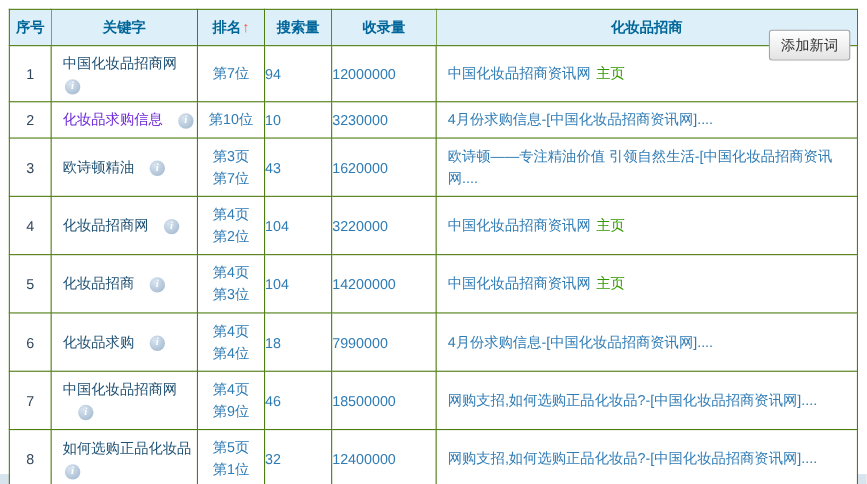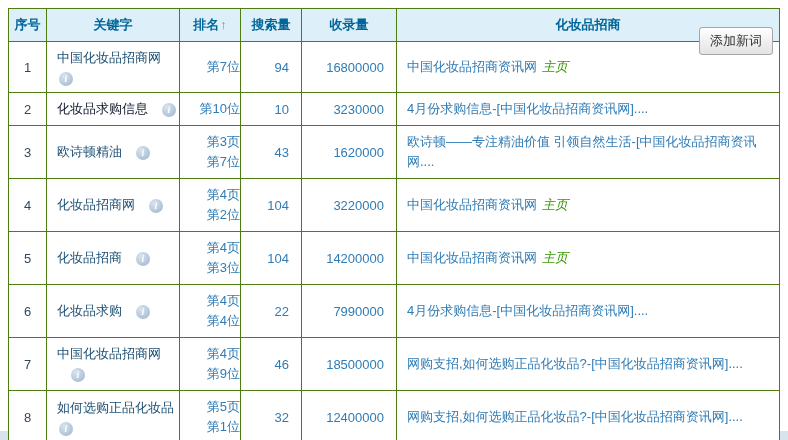--- a/index.html
+++ b/index.html
@@ -33,35 +33,35 @@
   .c-no    { width:38px; }
   .c-kw    { width:133px; }
   .c-rank  { width:61px; }
   .c-search{ width:61px; }
   .c-index { width:95px; }
   .c-title { }
   td { padding:6px 0; vertical-align:middle; }
   td.cell-no { text-align:center; color:#33475c; }
   td.cell-kw { padding-left:10px; line-height:20px; color:#1d4f72; }
   td.cell-kw .kw { color:#1d4f72; cursor:pointer; }
-  td.cell-kw .kw.green { color:#0f172a; }
+  td.cell-kw .kw.green { color:#6d28d9; }
   .info-icon {
     display:inline-block; width:14px; height:14px; line-height:14px;
     margin-left:14px; border-radius:50%;
     background:radial-gradient(circle at 35% 30%, #d8e4f0, #9db4cb);
     color:#ffffff; font-size:10px; font-weight:bold; font-style:italic;
     text-align:center; vertical-align:middle; cursor:pointer;
     font-family:"Liberation Serif","DejaVu Serif",serif;
   }
   td.cell-kw.icon-break .info-icon { display:block; margin:4px 0 0 2px; }
-  td.cell-rank { text-align:right; color:#2f7cb5; line-height:20px; }
-  td.cell-num { text-align:right; padding-right:12px; color:#2f7cb5; }
+  td.cell-rank { text-align:center; color:#2f7cb5; line-height:20px; }
+  td.cell-num { text-align:left; padding-right:12px; color:#2f7cb5; }
   td.cell-title { padding-left:10px; line-height:20px; }
   td.cell-title .title-link { color:#2f7cb5; cursor:pointer;text-align:center; }
-  td.cell-title .suffix { color:#339900; margin-left:5px; cursor:pointer;font-style:italic; }
+  td.cell-title .suffix { color:#339900; margin-left:5px; cursor:pointer; }
   .sort-arrow { color:#ff5544; font-weight:bold; margin-left:1px; }
   .add-btn {
     position:absolute; right:6px; top:50%; transform:translateY(-50%);
     background:linear-gradient(#ffffff, #e3e3e3);
     border:1px solid #a6a6a6; border-radius:3px;
     padding:4px 10px; font-size:13px; color:#333333;
     font-family:Liberation Serif, serif; cursor:pointer;margin-top:16px;
   }
 </style>
 </head>
@@ -92,21 +92,21 @@
     </thead>
     <tbody>
         <tr>
     <td class="cell-no">1</td>
     <td class="cell-kw icon-break"><span class="kw">中国化妆品招商网</span><span class="info-icon">i</span></td>
     <td class="cell-rank">
       <div>第7位</div>
 
     </td>
     <td class="cell-num">94</td>
-    <td class="cell-num">16800000</td>
+    <td class="cell-num">12000000</td>
     <td class="cell-title"><span class="title-link">中国化妆品招商资讯网</span><span class="suffix">主页</span></td>
   </tr>
         <tr>
     <td class="cell-no">2</td>
     <td class="cell-kw"><span class="kw green">化妆品求购信息</span><span class="info-icon">i</span></td>
     <td class="cell-rank">
       <div>第10位</div>
 
     </td>
     <td class="cell-num">10</td>
@@ -146,21 +146,21 @@
     <td class="cell-num">14200000</td>
     <td class="cell-title"><span class="title-link">中国化妆品招商资讯网</span><span class="suffix">主页</span></td>
   </tr>
         <tr>
     <td class="cell-no">6</td>
     <td class="cell-kw"><span class="kw">化妆品求购</span><span class="info-icon">i</span></td>
     <td class="cell-rank">
       <div>第4页</div>
       <div>第4位</div>
     </td>
-    <td class="cell-num">22</td>
+    <td class="cell-num">18</td>
     <td class="cell-num">7990000</td>
     <td class="cell-title"><span class="title-link">4月份求购信息-[中国化妆品招商资讯网]....</span></td>
   </tr>
         <tr>
     <td class="cell-no">7</td>
     <td class="cell-kw"><span class="kw">中国化妆品招商网</span><span class="info-icon">i</span></td>
     <td class="cell-rank">
       <div>第4页</div>
       <div>第9位</div>
     </td>

